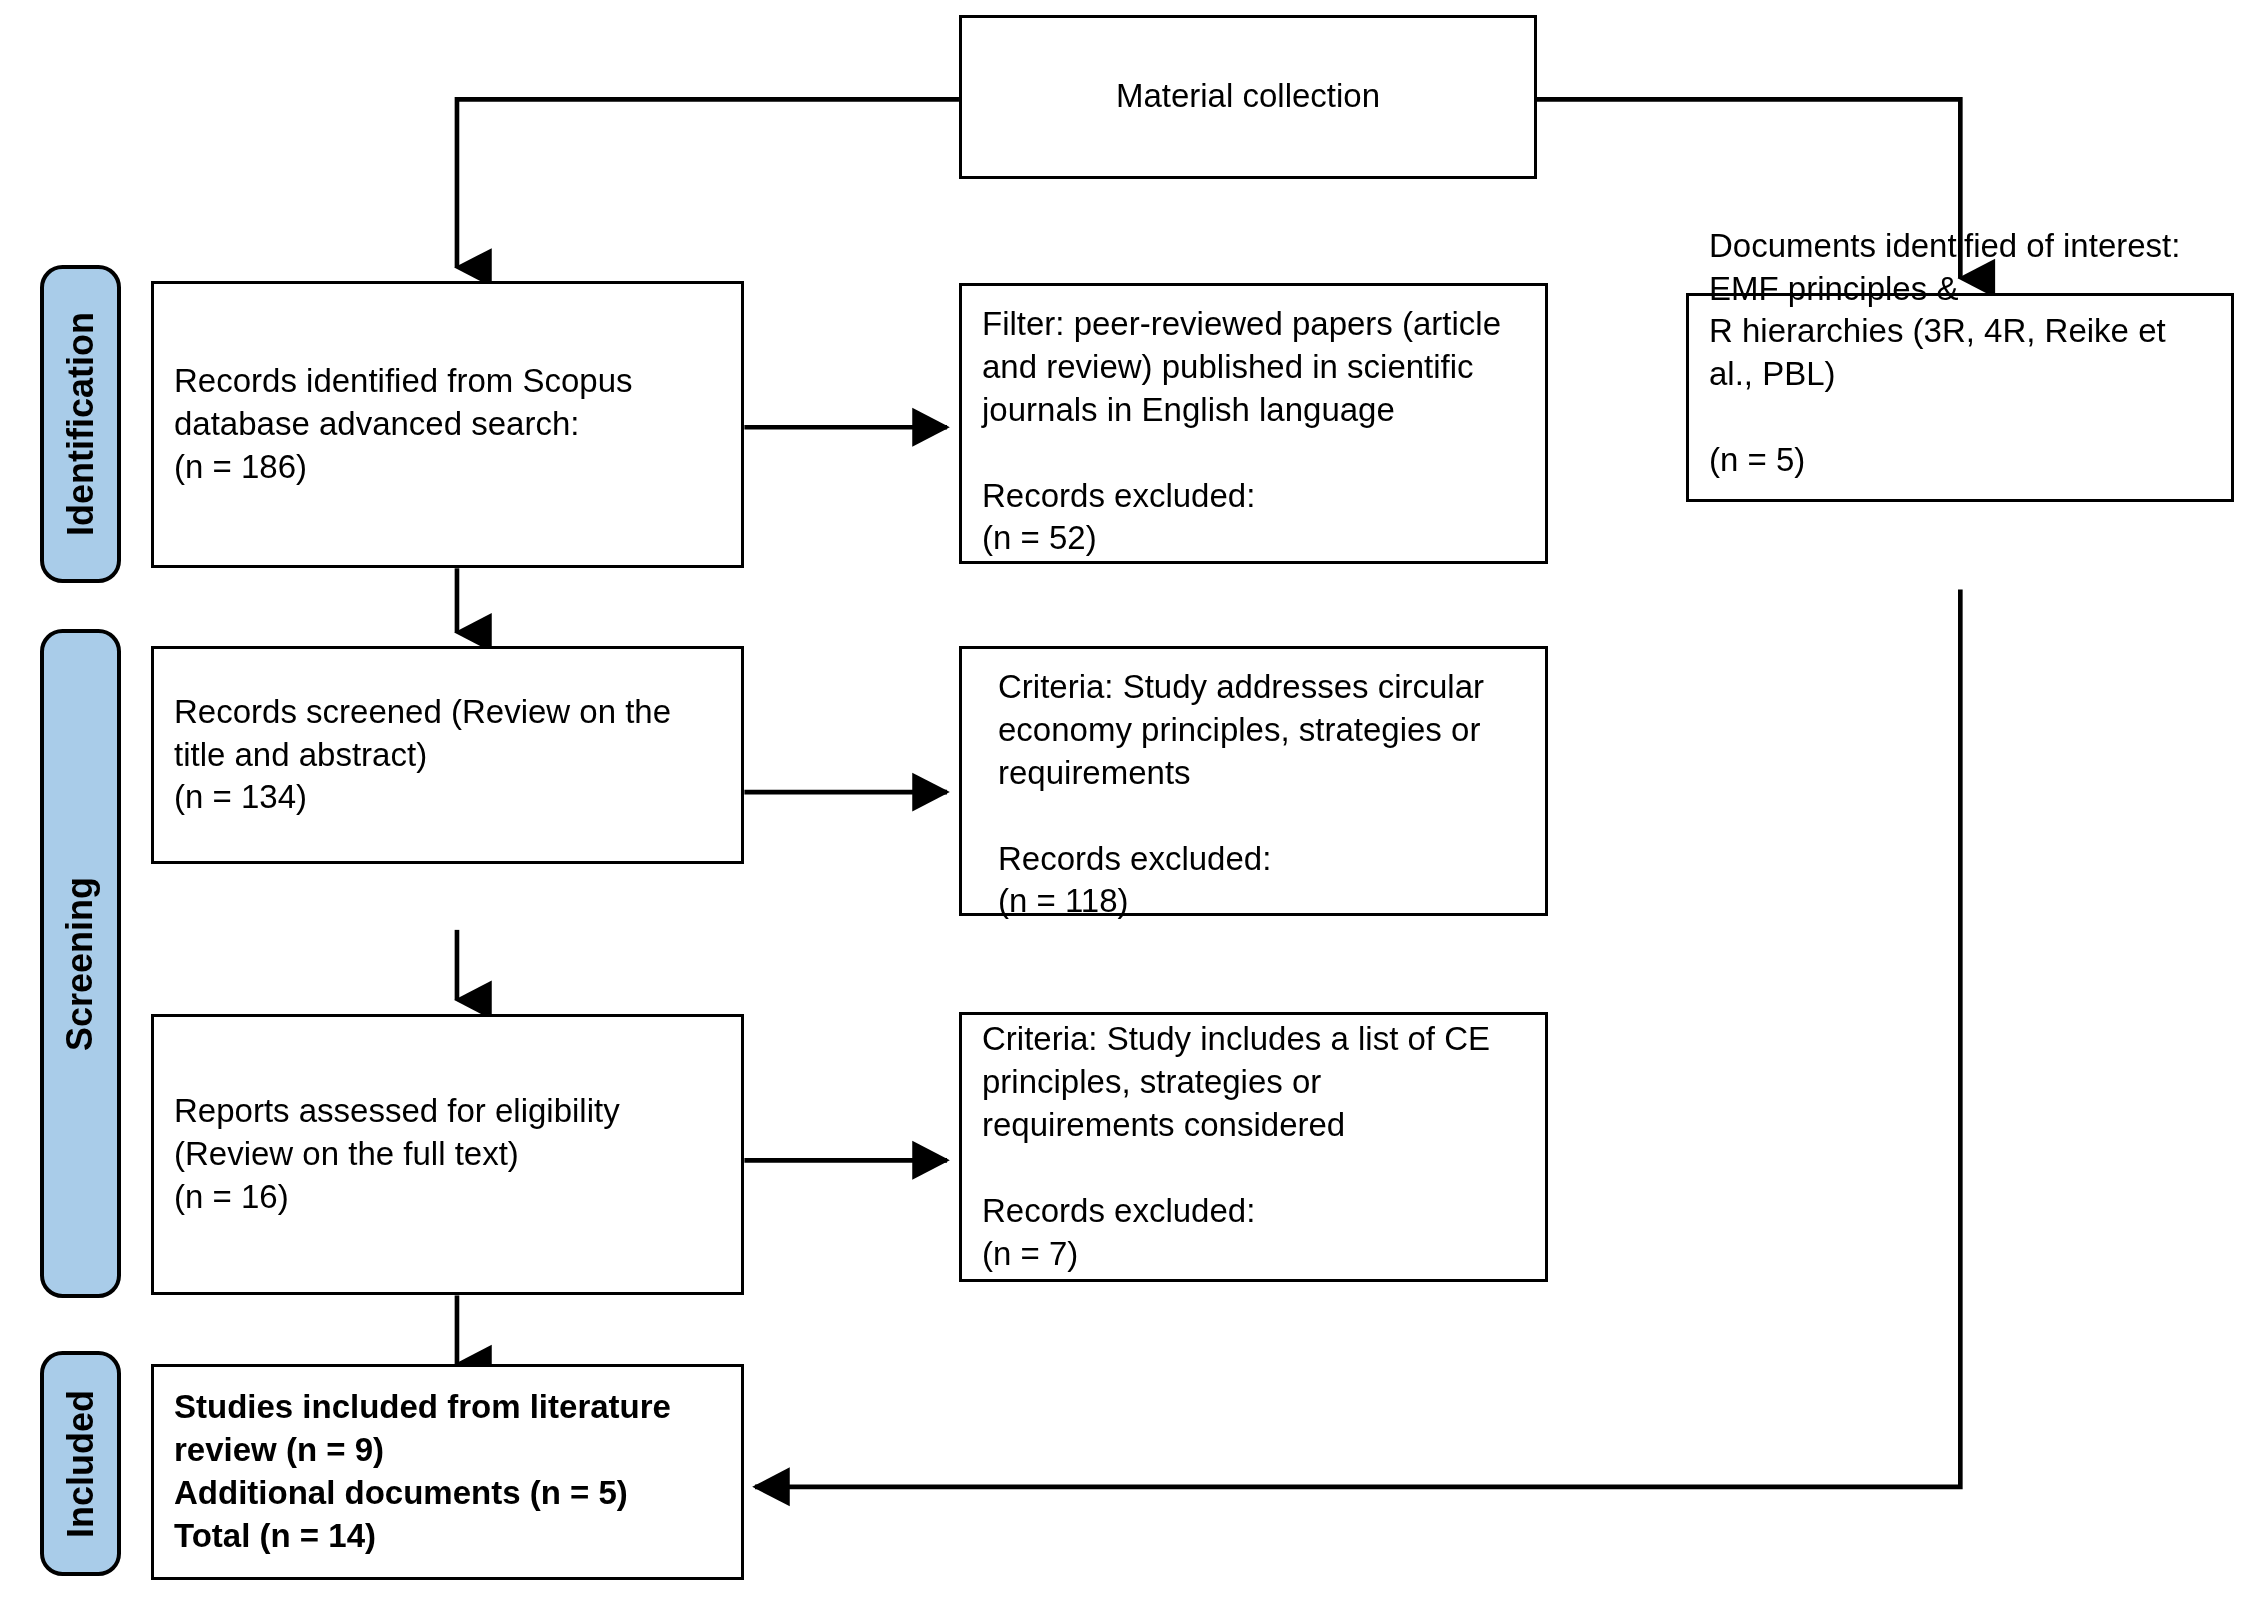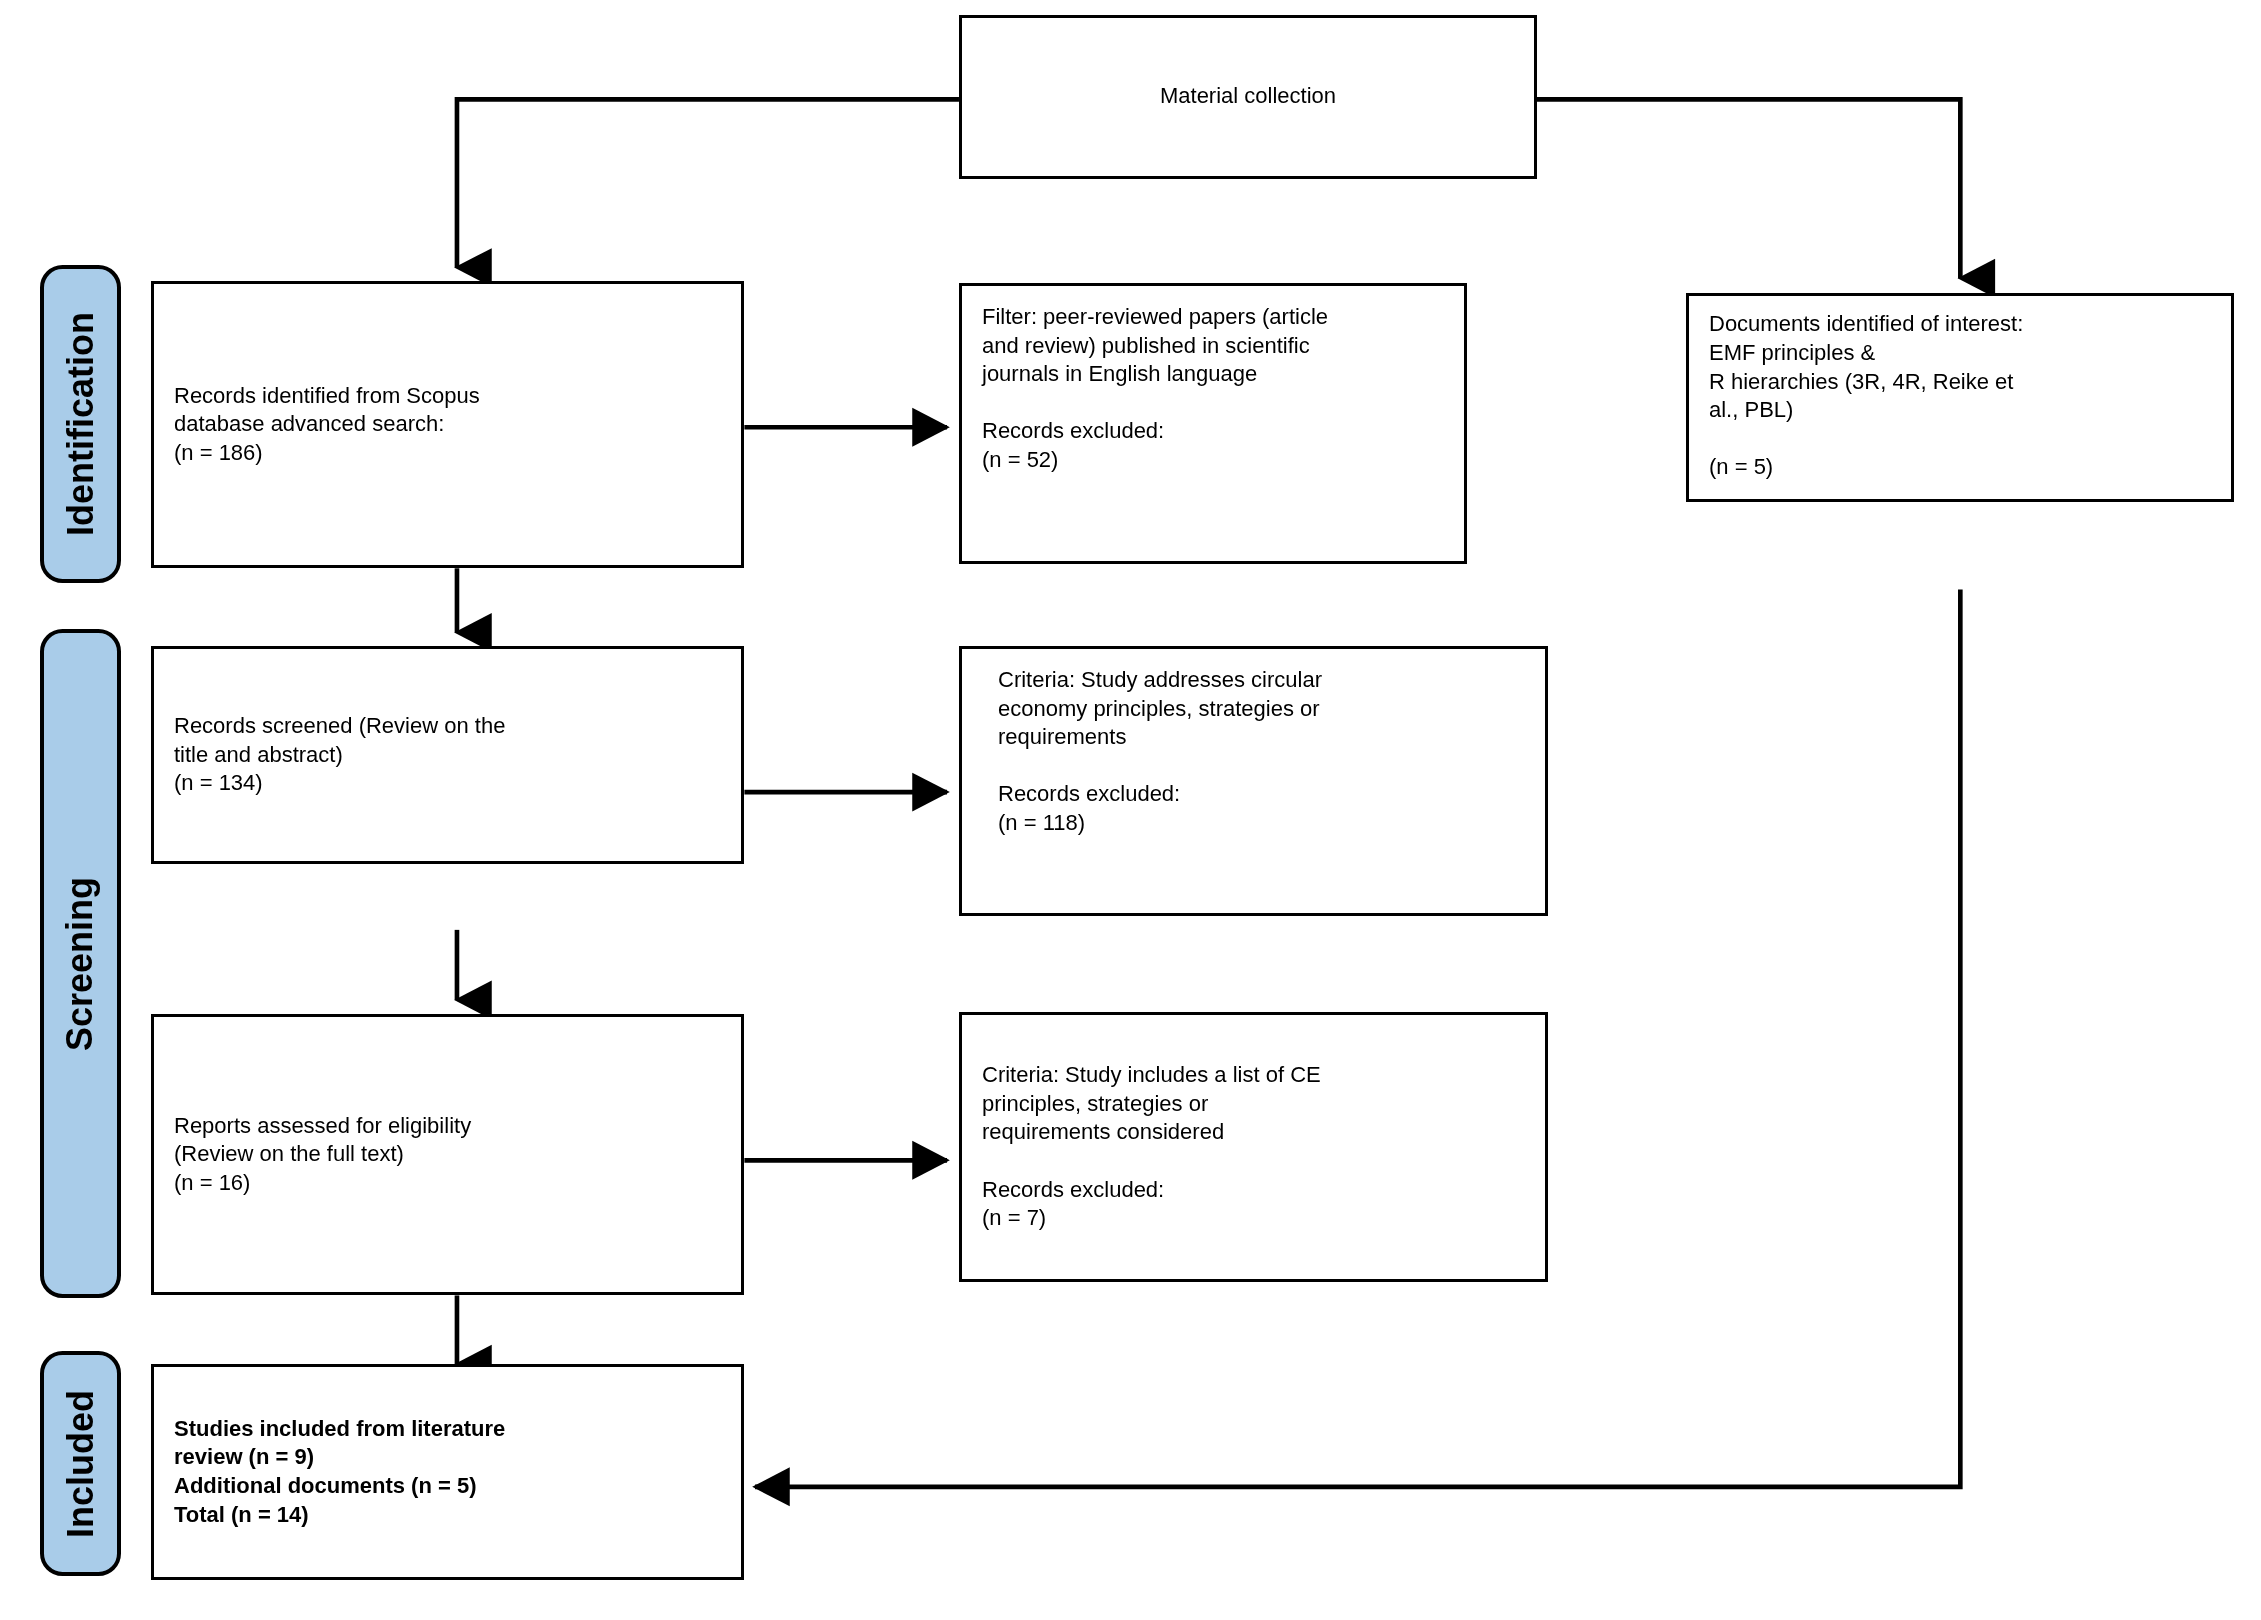--- a/index.html
+++ b/index.html
@@ -31,21 +31,21 @@
   .box {
     position: absolute;
     box-sizing: border-box;
     background: #ffffff;
     border: 3.3px solid #000000;
     display: flex;
     align-items: center;
     padding: 17px 20px;
   }
   .box .txt {
-    font-size: 22px;
+    font-size: 33px;
     line-height: 1.30;
     color: #000000;
     white-space: pre-line;
     text-align: left;
   }
   .box.center .txt {
     text-align: center;
     width: 100%;
   }
   .box.center {
@@ -126,21 +126,21 @@
   <div class="box center" style="left:959px; top:14.6px; width:578px; height:164px;">
     <span class="txt">Material collection</span>
   </div>
 
   <div class="box" style="left:151px; top:281px; width:593px; height:287px;">
     <span class="txt">Records identified from Scopus
 database advanced search:
 (n = 186)</span>
   </div>
 
-  <div class="box" style="left:959px; top:283px; width:508px; height:281px; align-items:flex-start;">
+  <div class="box" style="left:959px; top:283px; width:589px; height:281px; align-items:flex-start;">
     <span class="txt">Filter: peer-reviewed papers (article
 and review) published in scientific
 journals in English language
 
 Records excluded:
 (n = 52)</span>
   </div>
 
   <div class="box" style="left:1686px; top:293px; width:548px; height:209px; align-items:flex-end;">
     <span class="txt">Documents identified of interest:

